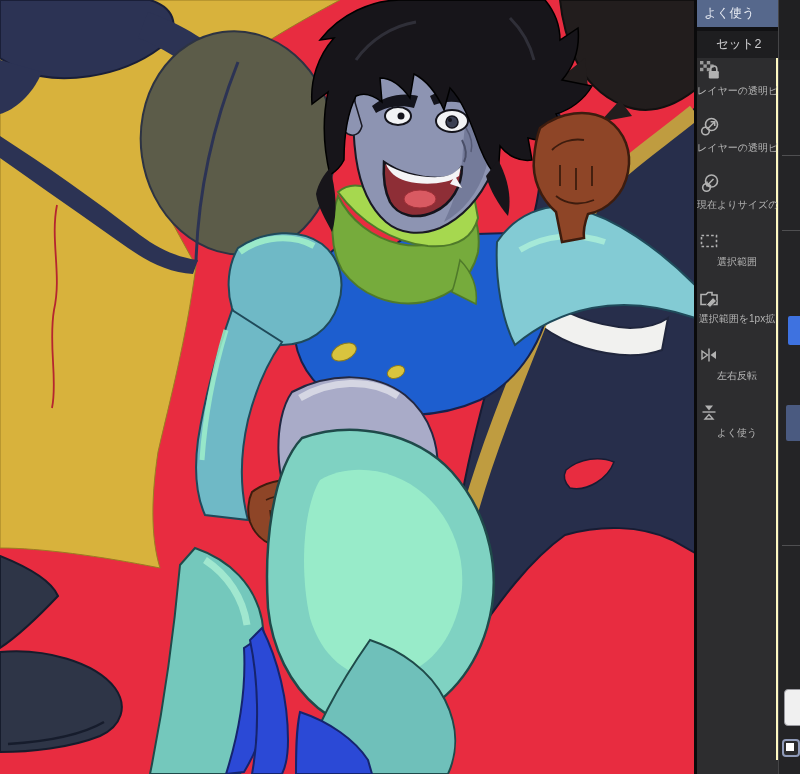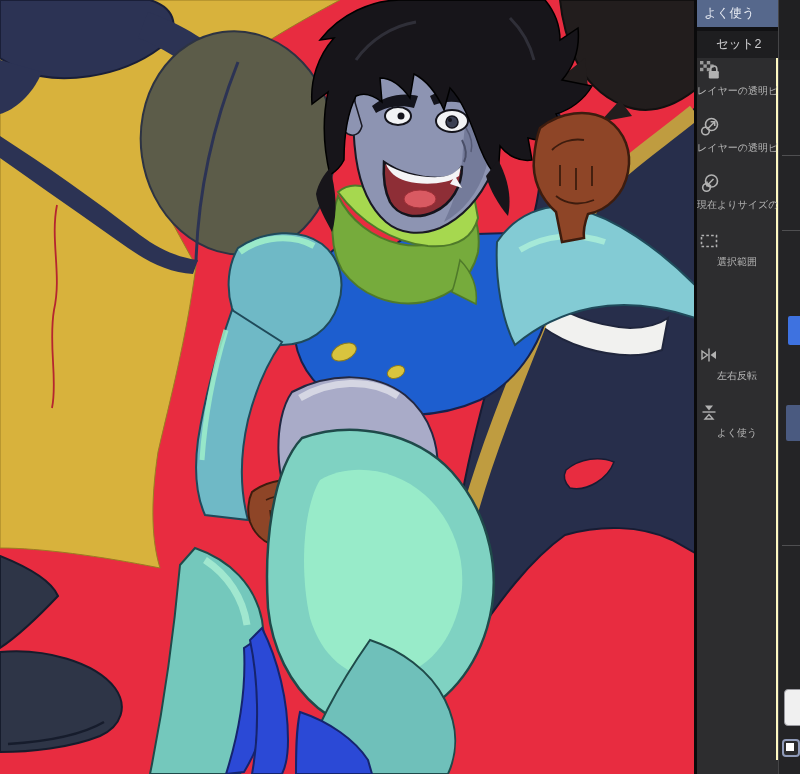--- a/index.html
+++ b/index.html
@@ -195,20 +195,27 @@
     <div class="qa-item" style="top:172px">
       <svg class="ic" viewBox="0 0 24 24" fill="none" stroke="#b2b2b2" stroke-width="1.6">
         <circle cx="9.5" cy="15.5" r="3.8"></circle>
           <circle cx="14.5" cy="9" r="6"></circle>
         <path d="M16.5,7 L10,13.5"></path>
           <path d="M10,9.4 L10,13.6 L14.2,13.6"></path>
       </svg>
       <div class="cap">現在よりサイズの</div>
     </div>
 
+    <div class="qa-item" style="top:286px">
+      <svg class="ic" viewBox="0 0 24 24">
+        <path d="M4,8.5 h5 l2,-2 h4 v2.5 h5 v9.5 h-16 z" fill="none" stroke="#b2b2b2" stroke-width="1.6"></path>
+        <path d="M9.5,18.5 L16,11.5 l3.5,3.5 L13,21.5 z" fill="#b2b2b2" stroke="#2d2d2f" stroke-width="1"></path>
+      </svg>
+      <div class="cap">選択範囲を1px拡</div>
+    </div>
 
     <div class="qa-item" style="top:343px">
       <svg class="ic" viewBox="0 0 24 24">
         <path d="M5,8 V16 L10.5,12 Z" fill="none" stroke="#b2b2b2" stroke-width="1.4"></path>
         <path d="M12,5.5 V18.5" stroke="#b2b2b2" stroke-width="1.4"></path>
         <path d="M19,8 V16 L13.5,12 Z" fill="#b2b2b2"></path>
       </svg>
       <div class="cap">左右反転</div>
     </div>
 

